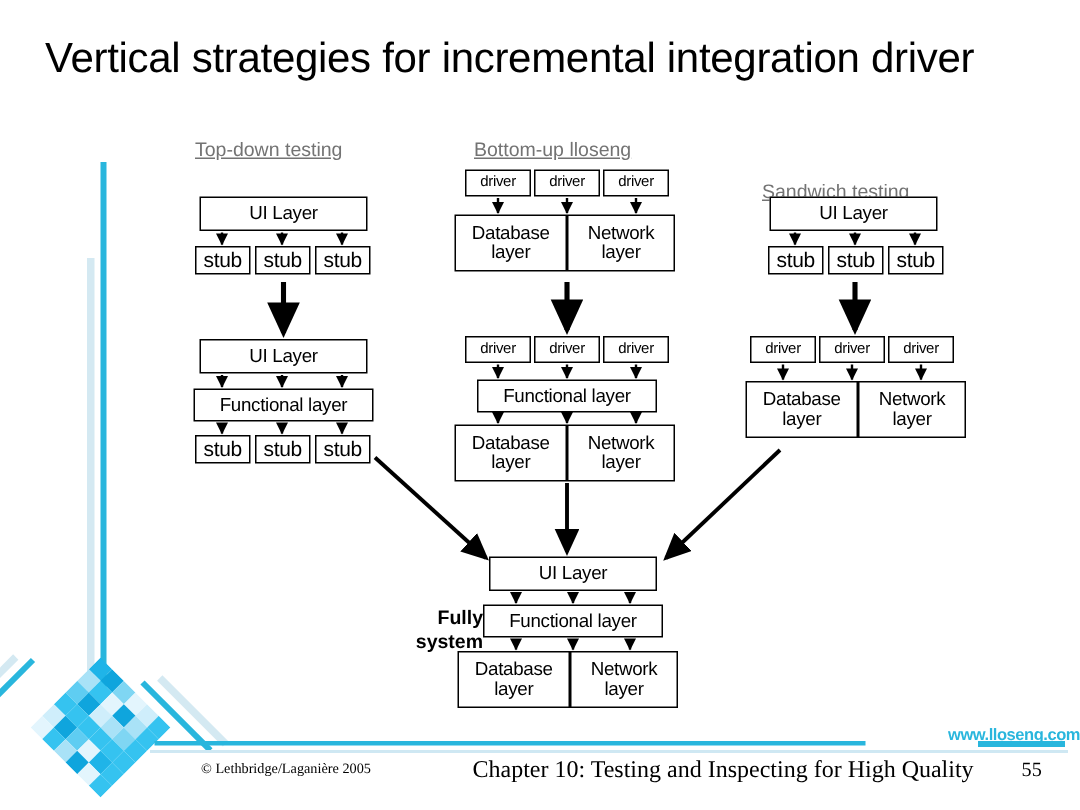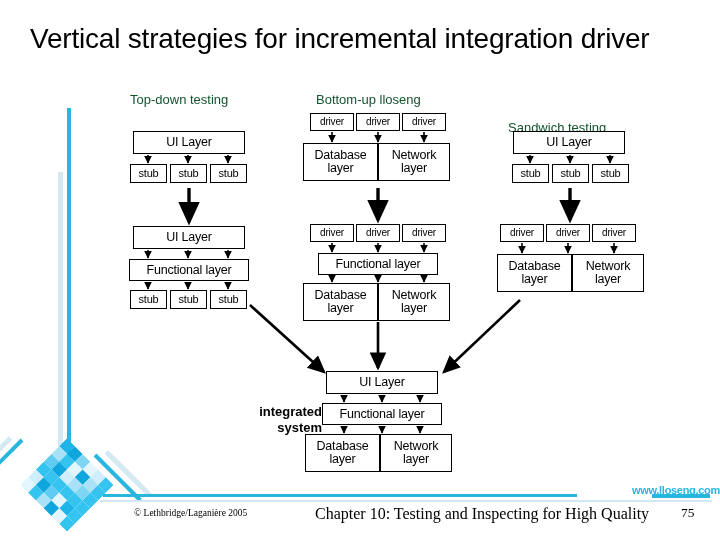--- a/index.html
+++ b/index.html
@@ -84,38 +84,39 @@
 
   
   #diagram {
     position: absolute;
     left: 0; top: 0;
     width: 720px; height: 500px;
   }
   .col-head {
     position: absolute;
     font-size: 13px;
-    color: #14532d;
+    color: #737373;
     white-space: nowrap;
+    text-decoration: underline;
   }
   .nbox {
     position: absolute;
     box-sizing: border-box;
     border: 1.5px solid #000;
     background: #fff;
     color: #000;
     display: flex;
     align-items: center;
     justify-content: center;
     text-align: center;
     font-size: 12.5px;
     line-height: 1.02;
     letter-spacing: -0.2px;
   }
-  .nbox.small { font-size: 11px; }
+  .nbox.small { font-size: 14px; }
   .nbox.tiny  { font-size: 10px; }
 
   #fully-label {
     position: absolute;
     left: 218px; top: 404px;
     width: 104px;
     text-align: right;
     font-size: 13px;
     font-weight: bold;
     line-height: 1.22;
@@ -244,21 +245,21 @@
   <div class="nbox small" style="left:552px; top:164px; width:37px; height:19px;">stub</div>
   <div class="nbox small" style="left:592px; top:164px; width:37px; height:19px;">stub</div>
 
   <div class="nbox tiny" style="left:500px; top:224px; width:44px; height:18px;">driver</div>
   <div class="nbox tiny" style="left:546px; top:224px; width:44px; height:18px;">driver</div>
   <div class="nbox tiny" style="left:592px; top:224px; width:44px; height:18px;">driver</div>
   <div class="nbox" style="left:497px; top:254px; width:75px; height:38px;">Database layer</div>
   <div class="nbox" style="left:572px; top:254px; width:72px; height:38px;">Network layer</div>
 
   <div id="fully-label">
-    <div>integrated</div>
+    <div>Fully</div>
     <div>system</div>
   </div>
 
   <div class="nbox" style="left:326px; top:371px; width:112px; height:23px;">UI Layer</div>
   <div class="nbox" style="left:322px; top:403px; width:120px; height:22px;">Functional layer</div>
   <div class="nbox" style="left:305px; top:434px; width:75px; height:38px;">Database layer</div>
   <div class="nbox" style="left:380px; top:434px; width:72px; height:38px;">Network layer</div>
 
   <svg width="720" height="500" style="position:absolute;left:0;top:0;pointer-events:none;">
     <defs>
@@ -323,13 +324,13 @@
     <line x1="420" y1="426" x2="420" y2="433" stroke="#000" stroke-width="1.6" marker-end="url(#arwT)"></line>
   </svg>
 </div>
 
 <div id="footer-rule-pale"></div>
 <div id="footer-rule-main"></div>
 <div id="footer-rule-short"></div>
 <div id="site-url">www.lloseng.com</div>
 <div class="footer-text" id="copyright">© Lethbridge/Laganière 2005</div>
 <div class="footer-text" id="chapter">Chapter 10: Testing and Inspecting for High Quality</div>
-<div class="footer-text" id="pagenum">75</div>
+<div class="footer-text" id="pagenum">55</div>
 
 </body></html>

